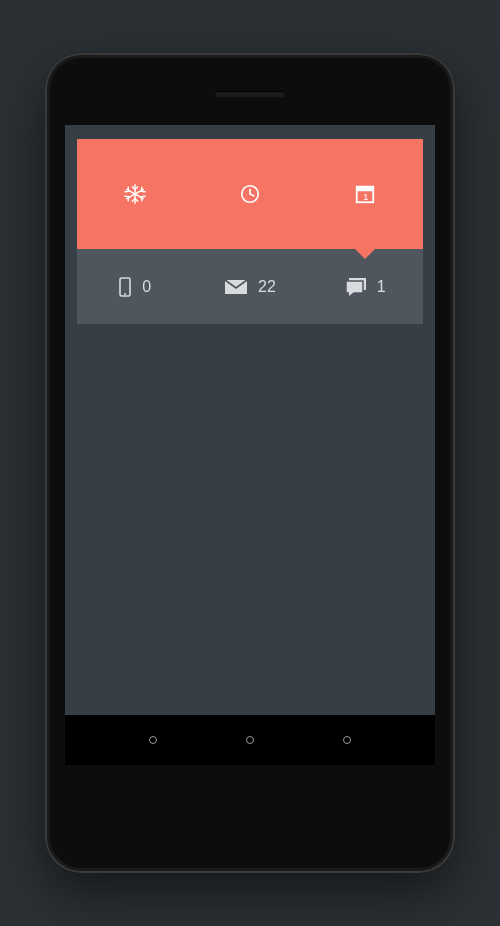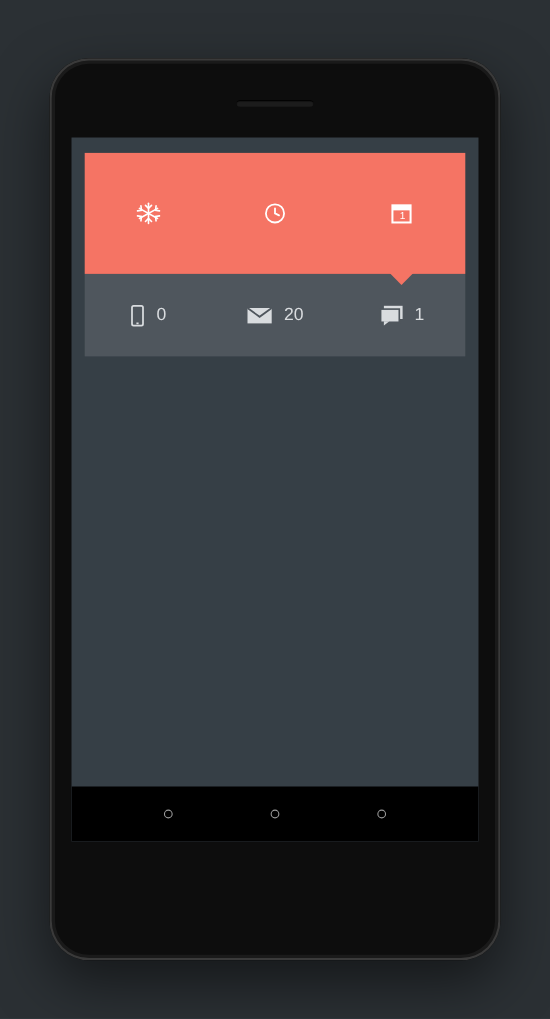--- a/index.html
+++ b/index.html
@@ -162,21 +162,21 @@
           </span>
           <span>0</span>
         </div>
         <div class="bottom-cell">
           <span>
             <svg width="24" height="16" viewBox="0 0 24 16">
               <rect x="1" y="1" width="22" height="14" fill="#d9dcdf"></rect>
               <polyline points="1 1 12 9 23 1" fill="none" stroke="#4f565d" stroke-width="1.6"></polyline>
             </svg>
           </span>
-          <span>20</span>
+          <span>22</span>
         </div>
         <div class="bottom-cell">
           <span>
             <svg width="22" height="20" viewBox="0 0 22 20" fill="none">
               <rect x="4" y="1" width="17" height="12" fill="#d9dcdf"></rect>
               <rect x="1" y="4" width="17" height="12" fill="#d9dcdf" stroke="#4f565d" stroke-width="1.5"></rect>
               <polygon points="4 15 4 19 9 15" fill="#d9dcdf"></polygon>
             </svg>
           </span>
           <span>1</span>

